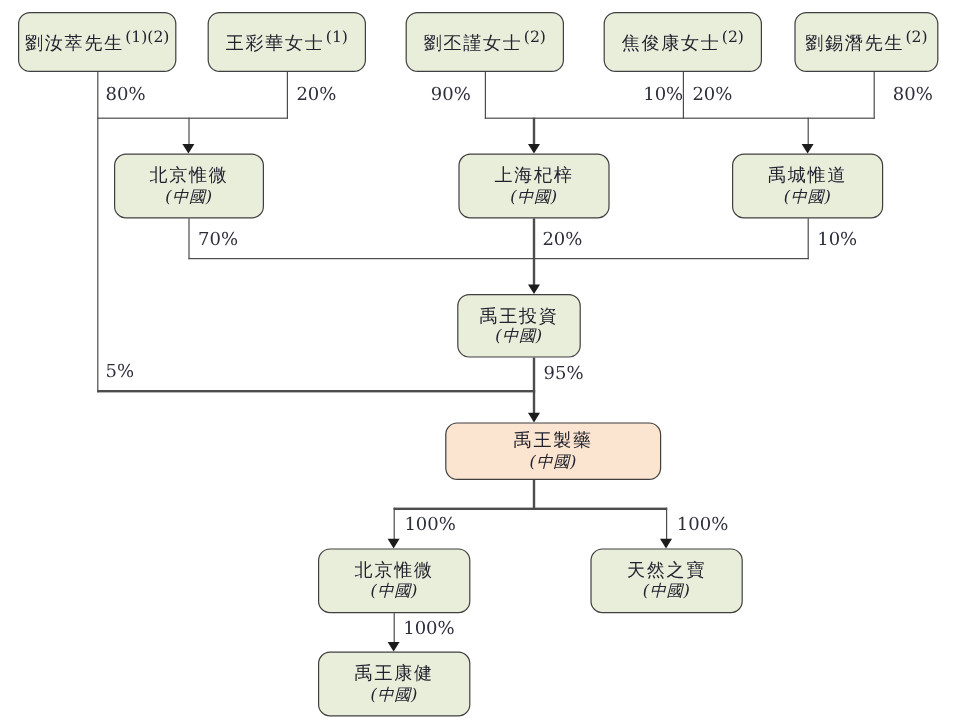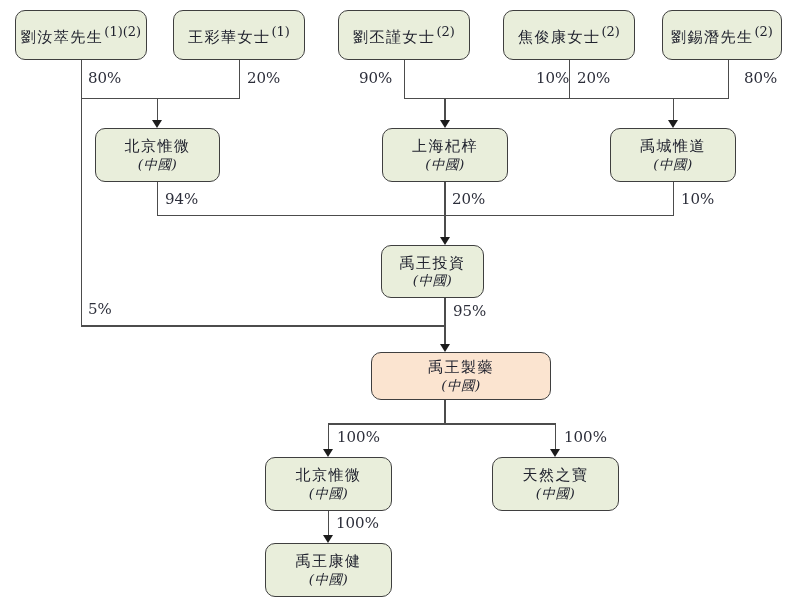--- a/index.html
+++ b/index.html
@@ -71,21 +71,21 @@
   <div class="arrow" style="left:549.9px;top:449px"></div>
   <div class="arrow" style="left:322.9px;top:535px"></div>
 
   <div class="pct" style="left:88px;top:69px">80%</div>
   <div class="pct" style="left:247px;top:69px">20%</div>
   <div class="pct" style="left:359px;top:69px">90%</div>
   <div class="pct" style="left:536px;top:69px">10%</div>
   <div class="pct" style="left:577px;top:69px">20%</div>
   <div class="pct" style="left:744px;top:69px">80%</div>
 
-  <div class="pct" style="left:165px;top:190px">94%</div>
+  <div class="pct" style="left:165px;top:190px">70%</div>
   <div class="pct" style="left:452px;top:190px">20%</div>
   <div class="pct" style="left:681px;top:190px">10%</div>
 
   <div class="pct" style="left:88px;top:300px">5%</div>
   <div class="pct" style="left:453px;top:302px">95%</div>
 
   <div class="pct" style="left:337px;top:428px">100%</div>
   <div class="pct" style="left:564px;top:428px">100%</div>
   <div class="pct" style="left:336px;top:514px">100%</div>
 

